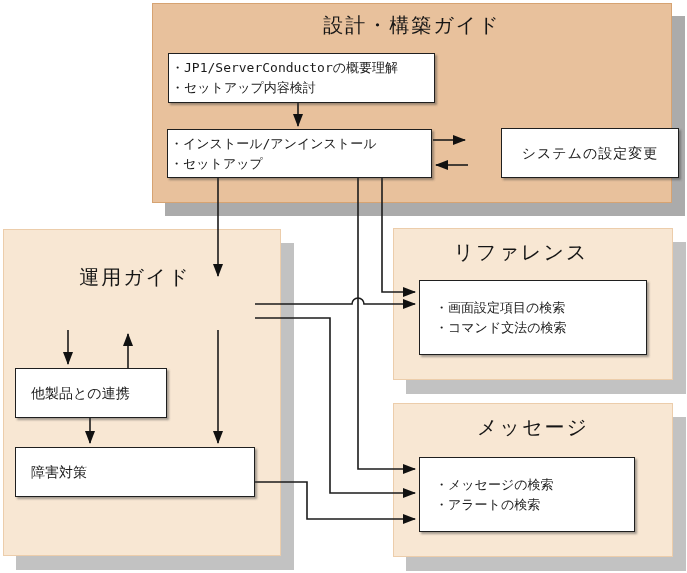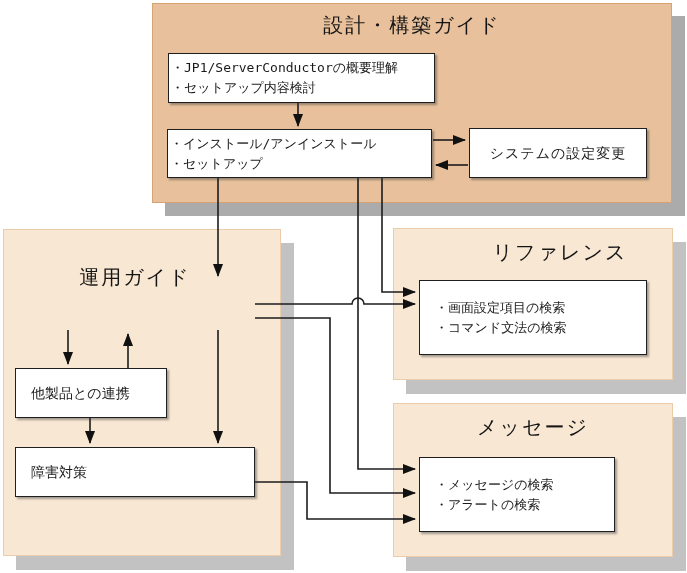--- a/index.html
+++ b/index.html
@@ -15,38 +15,38 @@
     color:#151515;z-index:2;white-space:nowrap;
   }
   .wbox{
     position:absolute;background:#ffffff;border:1.5px solid #1f1f1f;
     box-shadow:2px 2px 2px rgba(60,60,60,0.45);
     display:flex;flex-direction:column;justify-content:center;
     font-size:13px;line-height:20px;padding-left:2px;box-sizing:border-box;
     z-index:3;
   }
   .wbox.label{font-size:14px;padding-left:15px;}
-  .wbox.centered{align-items:center;padding-left:0;font-size:14px;letter-spacing:1px;}
+  .wbox.centered{align-items:center;padding-left:0;font-size:14px;letter-spacing:1px;margin-left:32px;}
   .wbox.search{padding-left:15px;}
   svg.wires{position:absolute;left:0;top:0;z-index:2;pointer-events:none;}
   svg.wires path{fill:none;stroke:#1c1c1c;stroke-width:1.6;}
 </style>
 </head>
 <body>
 
 <div class="stage">
 
   <div class="panel dark" style="left:152px;top:3px;width:520px;height:200px;"></div>
   <div class="panel light" style="left:3px;top:229px;width:278px;height:327px;"></div>
   <div class="panel light" style="left:393px;top:228px;width:280px;height:152px;"></div>
   <div class="panel light" style="left:393px;top:403px;width:280px;height:154px;"></div>
 
   <div class="ptitle" style="left:152px;top:12px;width:520px;">設計・構築ガイド</div>
   <div class="ptitle" style="left:12px;top:240px;width:246px;margin-top:24px;">運用ガイド</div>
-  <div class="ptitle" style="left:393px;top:239px;width:256px;padding-left:39px;">リファレンス</div>
+  <div class="ptitle" style="left:393px;top:239px;width:256px;">リファレンス</div>
   <div class="ptitle" style="left:393px;top:414px;width:280px;">メッセージ</div>
 
   <svg class="wires" width="687" height="573" viewBox="0 0 687 573">
     <defs>
       <marker id="ah" markerUnits="userSpaceOnUse" markerWidth="15" markerHeight="12" refX="12" refY="5" orient="auto">
         <polygon points="0,0 13,5 0,10" fill="#111"></polygon>
       </marker>
     </defs>
     <path d="M298,103 L298,126" marker-end="url(#ah)"></path>
     <path d="M433,140 L465,140" marker-end="url(#ah)"></path>
@@ -84,18 +84,18 @@
 
   <div class="wbox label" style="left:15px;top:447px;width:240px;height:50px;">
     <div>障害対策</div>
   </div>
 
   <div class="wbox search" style="left:419px;top:280px;width:228px;height:75px;">
     <div>・画面設定項目の検索</div>
     <div>・コマンド文法の検索</div>
   </div>
 
-  <div class="wbox search" style="left:419px;top:457px;width:196px;height:75px;">
+  <div class="wbox search" style="left:419px;top:457px;width:216px;height:75px;">
     <div>・メッセージの検索</div>
     <div>・アラートの検索</div>
   </div>
 
 </div>
 
 </body></html>

